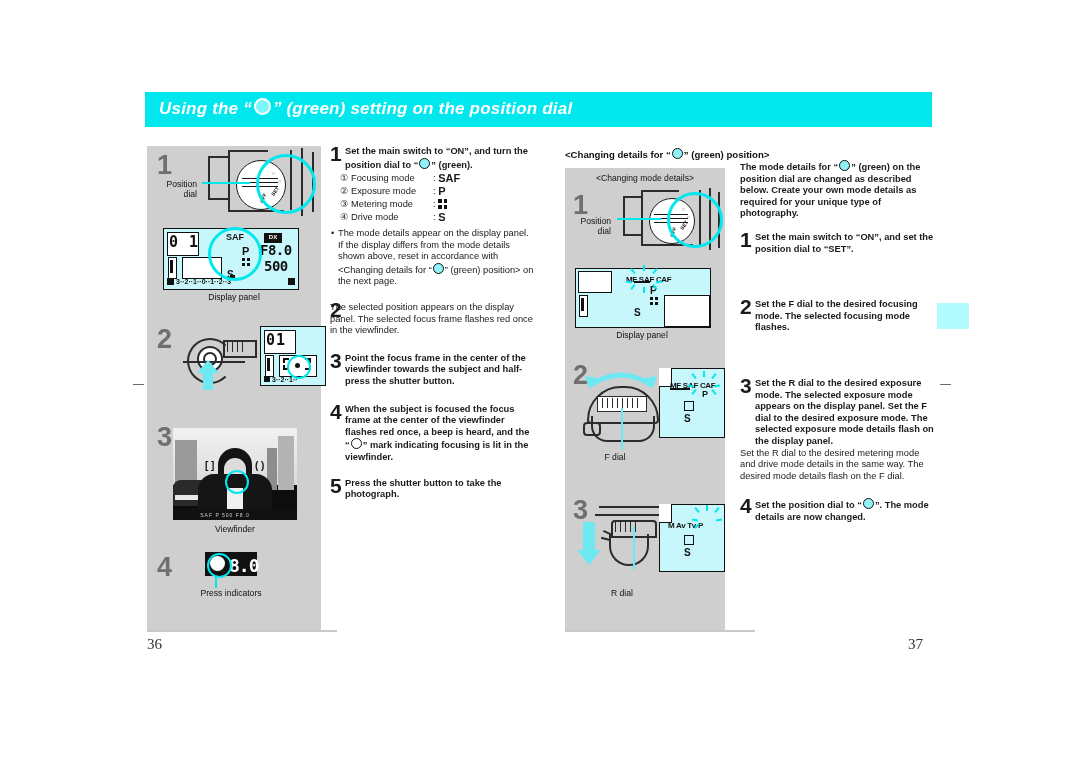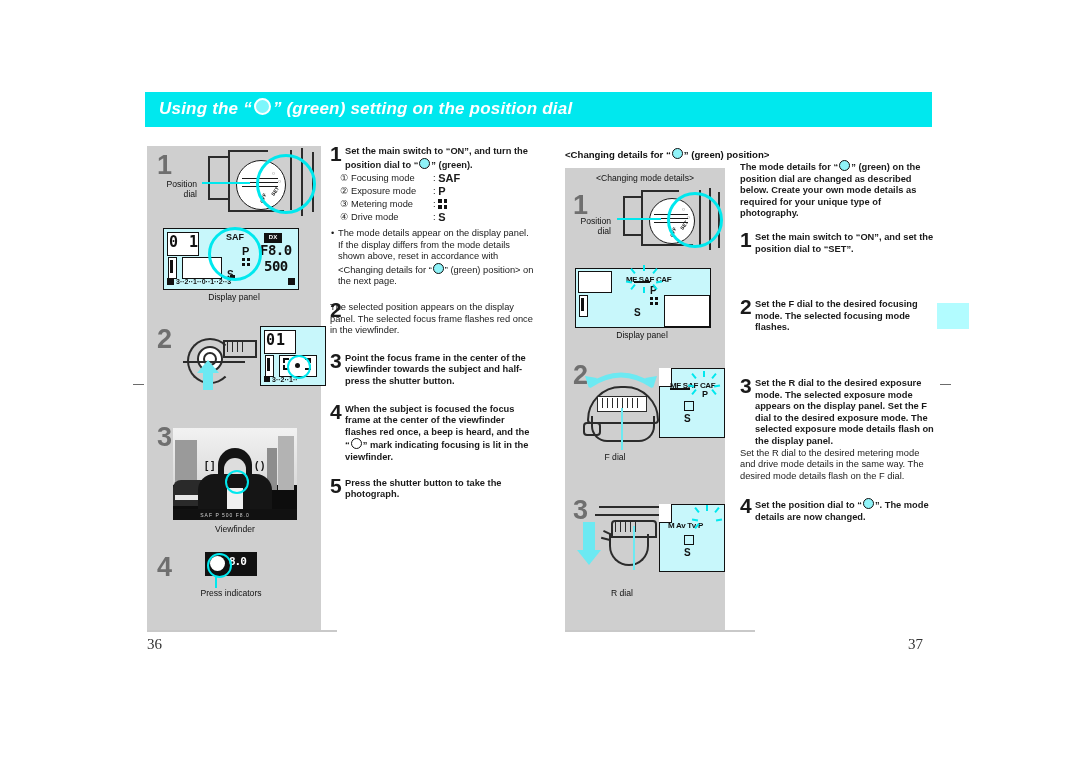--- a/index.html
+++ b/index.html
@@ -68,21 +68,21 @@
   .vf .face{position:absolute;left:50%;top:30px;width:22px;height:28px;margin-left:-11px;background:#ddd;border-radius:11px 11px 10px 10px;}
   .vf .torso{position:absolute;left:50%;bottom:0;width:74px;height:46px;margin-left:-37px;background:#151515;border-radius:16px 16px 0 0;}
   .vf .shirt{position:absolute;left:50%;bottom:0;width:16px;height:32px;margin-left:-8px;background:#f0f0f0;}
   .vf .strip{position:absolute;left:0;right:0;bottom:0;height:11px;background:#111;}
   .vf .stripgl{position:absolute;left:22%;bottom:2px;font-size:5px;color:#cfcfcf;letter-spacing:1px;font-family:"Liberation Sans",sans-serif;}
   .brk{position:absolute;font-size:10px;color:#111;font-weight:bold;}
 
   
   .fi{position:absolute;background:#111;}
   .fi .circ{position:absolute;width:15px;height:15px;border-radius:50%;background:#fff;}
-  .fi .num{position:absolute;font-family:"DejaVu Sans Mono",monospace;font-weight:bold;color:#fff;font-size:11px;letter-spacing:-1px;}
+  .fi .num{position:absolute;font-family:"DejaVu Sans Mono",monospace;font-weight:bold;color:#fff;font-size:18px;letter-spacing:-1px;}
   .ar-stem{position:absolute;background:#6ce9f2;}
   .ar-head{position:absolute;width:0;height:0;}
 
   
   .col{position:absolute;font-size:9.3px;line-height:11.6px;color:#1a1a1a;}
   .col-l{left:330px;top:146px;width:205px;}
   .col-r{left:740px;top:160px;width:195px;}
   .b{font-weight:bold;}
   .stepblk{position:relative;margin-bottom:9px;}
   .bignum{position:absolute;left:0;top:-2px;font-size:21px;font-weight:bold;line-height:19px;font-family:"Liberation Sans",sans-serif;}

